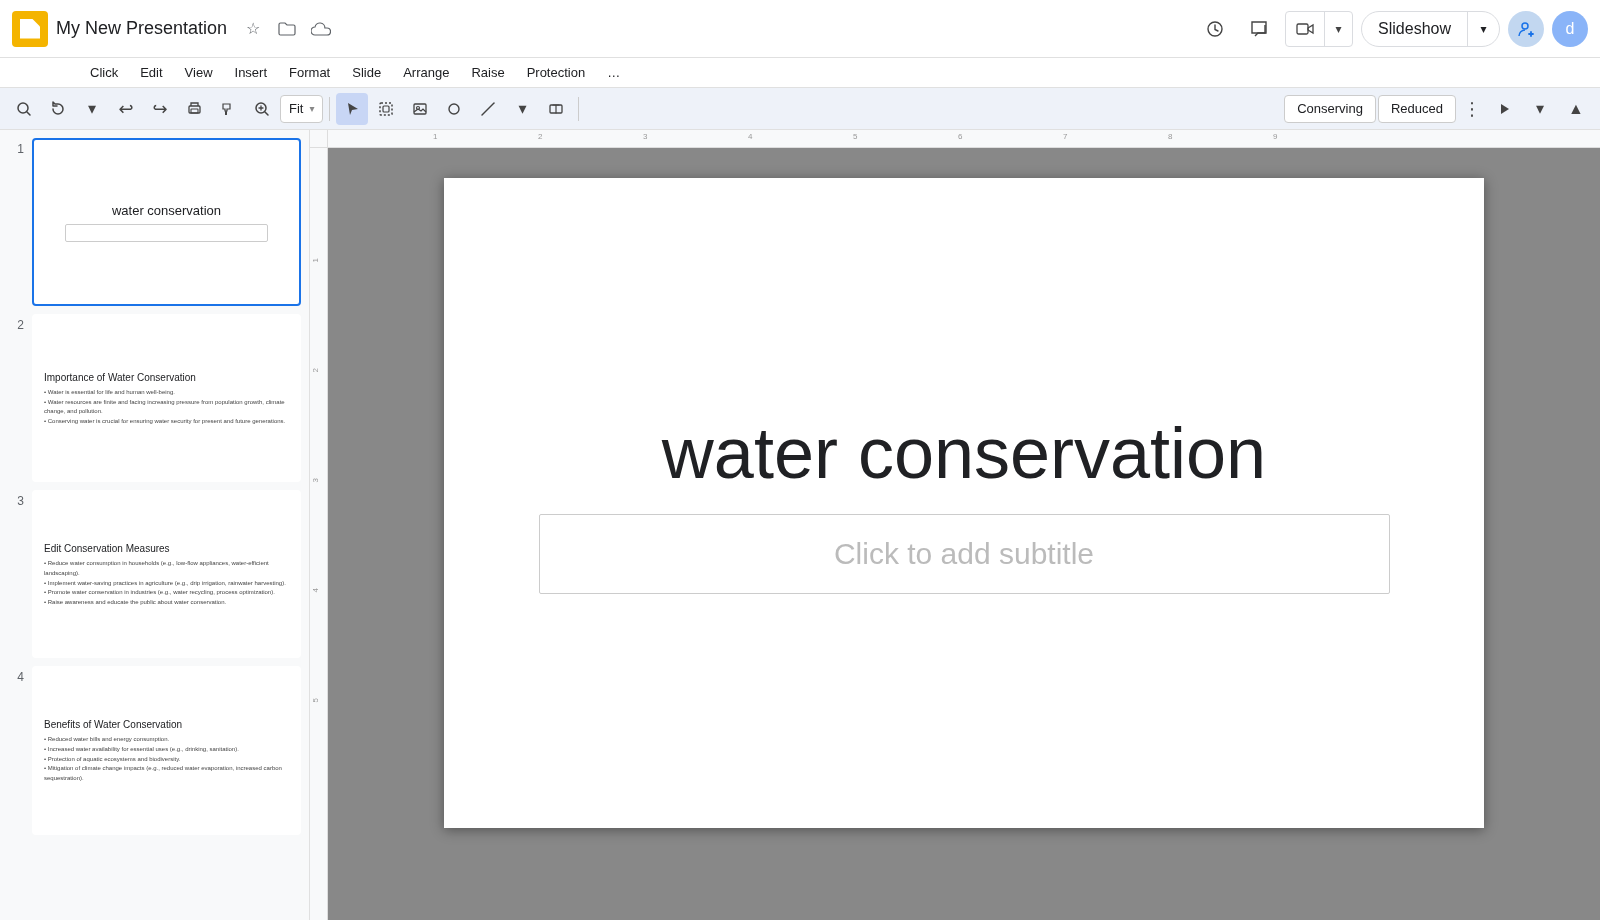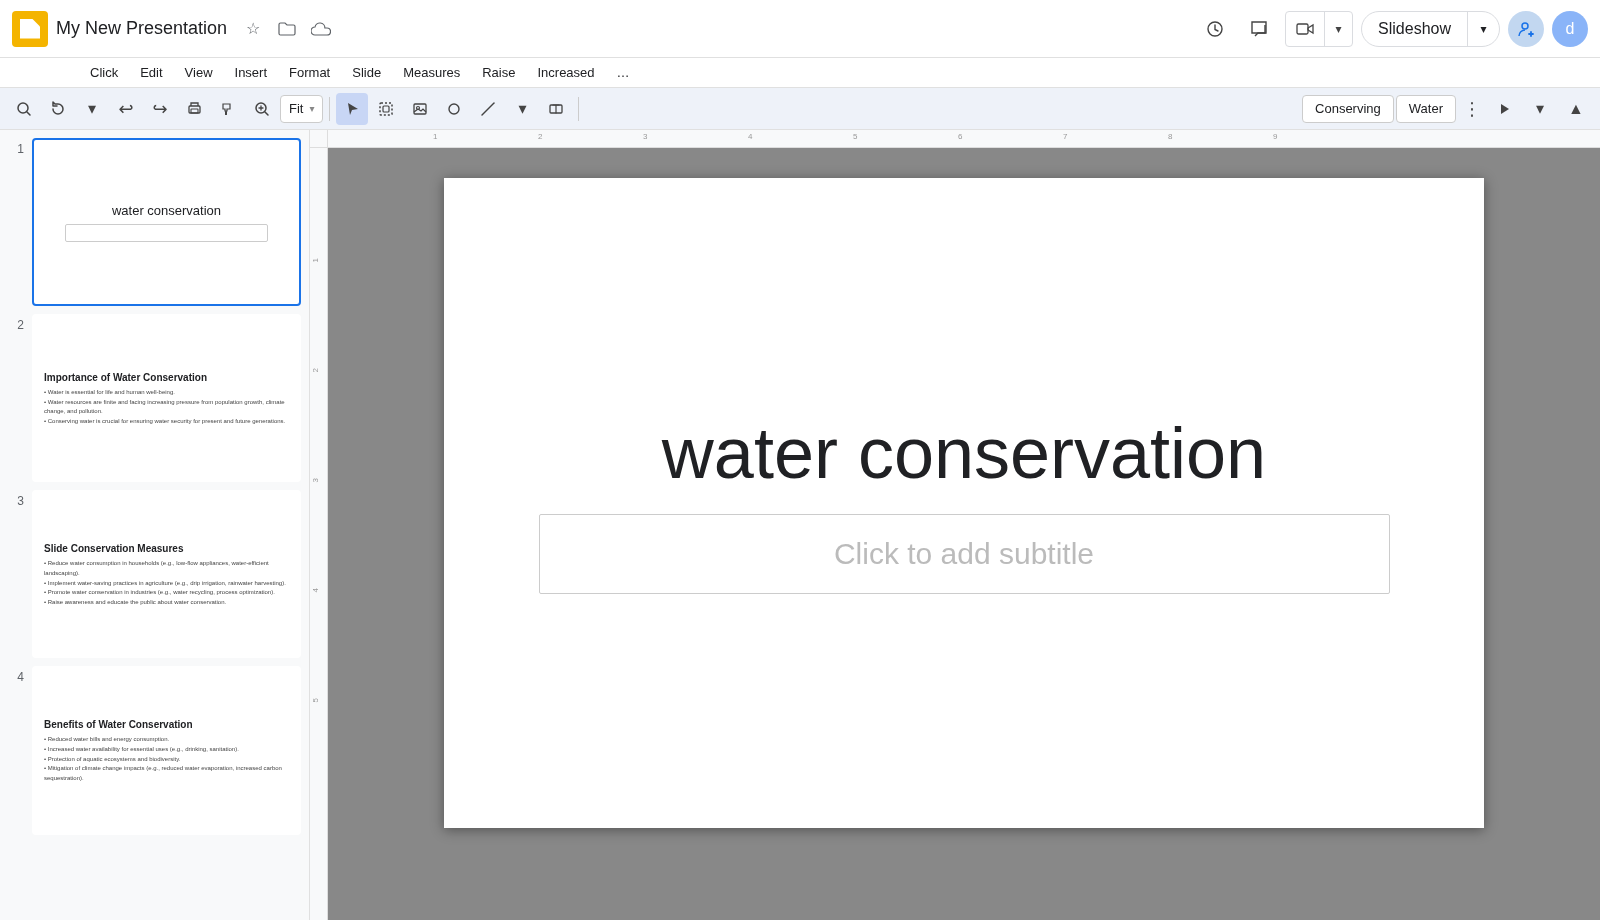--- a/index.html
+++ b/index.html
@@ -201,21 +201,21 @@
       border-color: #1a73e8;
     }
     .slide-thumb-content {
       width: 100%; height: 100%;
       display: flex; flex-direction: column;
       align-items: center; justify-content: center;
       font-size: 10px; color: #202124; padding: 6px;
       text-align: center;
     }
     .slide-thumb-title {
-      font-size: 10px; font-weight: 700; color: #202124; margin-bottom: 3px; text-align: left; width: 100%; padding: 2px 4px;
+      font-size: 10px; font-weight: 400; color: #202124; margin-bottom: 3px; text-align: left; width: 100%; padding: 2px 4px;
     }
     .slide-thumb-bullet {
       font-size: 6px; color: #444; text-align: left; width: 100%; padding: 0 4px; line-height: 1.6;
     }
     .ruler-row {
       display: flex;
     }
     .ruler-h {
       flex: 1;
       height: 18px;
@@ -366,23 +366,23 @@
   </div>
 </div>
 
 <div class="menu-bar">
   <div class="menu-item">Click</div>
   <div class="menu-item">Edit</div>
   <div class="menu-item">View</div>
   <div class="menu-item">Insert</div>
   <div class="menu-item">Format</div>
   <div class="menu-item">Slide</div>
-  <div class="menu-item">Measures</div>
+  <div class="menu-item">Arrange</div>
   <div class="menu-item">Raise</div>
-  <div class="menu-item">Increased</div>
+  <div class="menu-item">Protection</div>
   <div class="menu-item">…</div>
 </div>
 
 <div class="toolbar">
   <div class="tb-btn" title="Search">
     <svg width="16" height="16" viewBox="0 0 16 16" fill="none">
         <circle cx="7" cy="7" r="5" stroke="#444" stroke-width="1.5"></circle>
         <path d="M11 11l3 3" stroke="#444" stroke-width="1.5" stroke-linecap="round"></path>
       </svg>
   </div>
@@ -450,21 +450,21 @@
   <div class="tb-btn">▾</div>
   <div class="tb-btn" title="Text box">
     <svg width="16" height="16" viewBox="0 0 16 16" fill="none">
         <rect x="2" y="4" width="12" height="8" rx="1" stroke="#444" stroke-width="1.3" fill="none"></rect>
         <path d="M8 4v8M5 4h6" stroke="#444" stroke-width="1.2" stroke-linecap="round"></path>
       </svg>
   </div>
   <div class="tb-separator"></div>
   <div class="tb-spacer"></div>
   <div class="bg-btn">Conserving</div>
-  <div class="layout-btn">Water</div>
+  <div class="layout-btn">Reduced</div>
   <div class="three-dots">⋮</div>
   <div class="toolbar-right">
     <div class="tb-btn" title="Present">
       <svg width="16" height="16" viewBox="0 0 16 16" fill="none">
           <path d="M5 3l8 5-8 5V3z" fill="#444"></path>
         </svg>
     </div>
     <div class="tb-btn">▾</div>
     <div class="tb-btn">▲</div>
   </div>
@@ -489,21 +489,21 @@
               <div>• Water resources are finite and facing increasing pressure from population growth, climate change, and pollution.</div>
               <div>• Conserving water is crucial for ensuring water security for present and future generations.</div>
             </div>
           </div>
         </div>
       </div>
       <div class="slide-item">
         <div class="slide-number">3</div>
         <div class="slide-thumb">
           <div class="slide-thumb-content">
-            <div class="slide-thumb-title">Slide Conservation Measures</div>
+            <div class="slide-thumb-title">Edit Conservation Measures</div>
             <div class="slide-thumb-bullet">
               <div>• Reduce water consumption in households (e.g., low-flow appliances, water-efficient landscaping).</div>
               <div>• Implement water-saving practices in agriculture (e.g., drip irrigation, rainwater harvesting).</div>
               <div>• Promote water conservation in industries (e.g., water recycling, process optimization).</div>
               <div>• Raise awareness and educate the public about water conservation.</div>
             </div>
           </div>
         </div>
       </div>
       <div class="slide-item">

